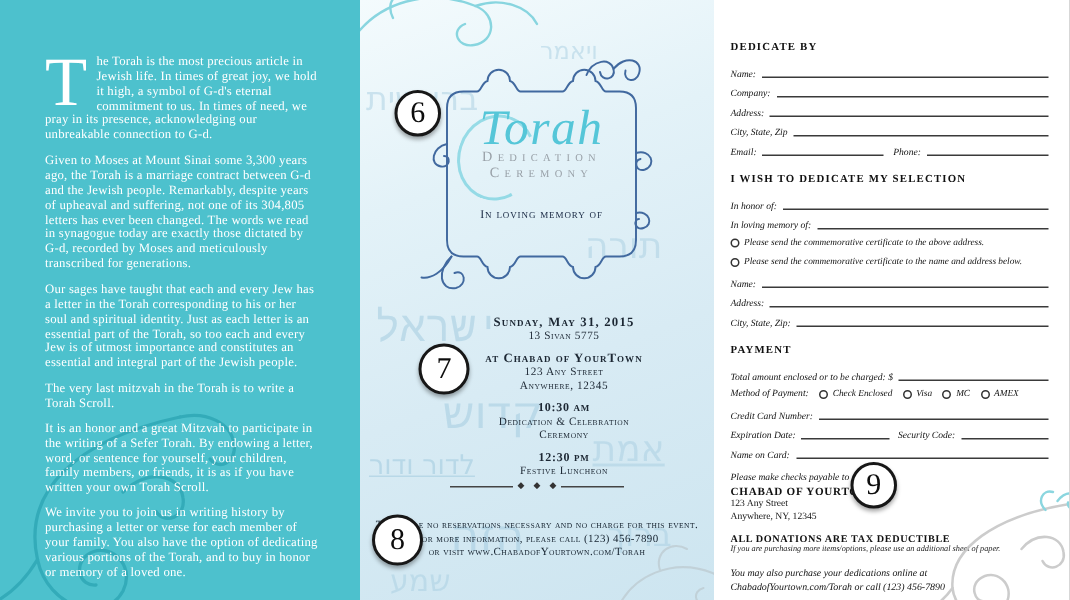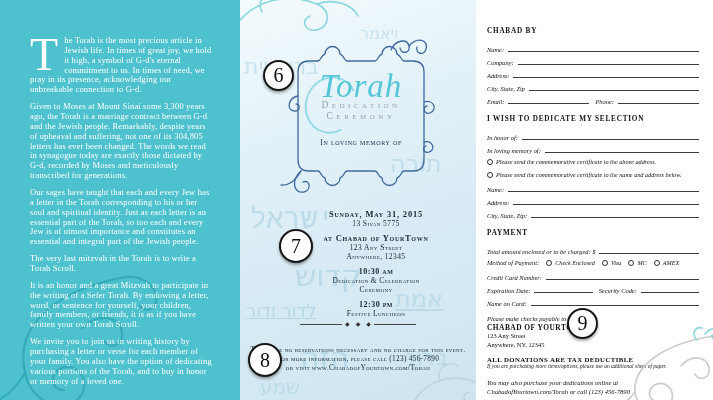--- a/index.html
+++ b/index.html
@@ -176,21 +176,21 @@
       <g stroke="#b9c4c9" stroke-width="1.4" stroke-linecap="round">
         <path d="M10,58 C20,30 50,20 75,30 C88,36 84,52 72,52 C63,52 61,42 69,40"></path>
         <path d="M40,28 C36,16 48,8 58,14"></path>
       </g>
     </svg>
   </div>
 
   <div class="panel-right">
     <div class="form">
 
-      <div class="sec-title">CHABAD BY</div>
+      <div class="sec-title">DEDICATE BY</div>
       <div class="gap-s"></div>
       <div class="frow">
         <span class="lbl">Name:</span>
           <span class="fill"></span>
       </div>
       <div class="frow">
         <span class="lbl">Company:</span>
           <span class="fill"></span>
       </div>
       <div class="frow">

